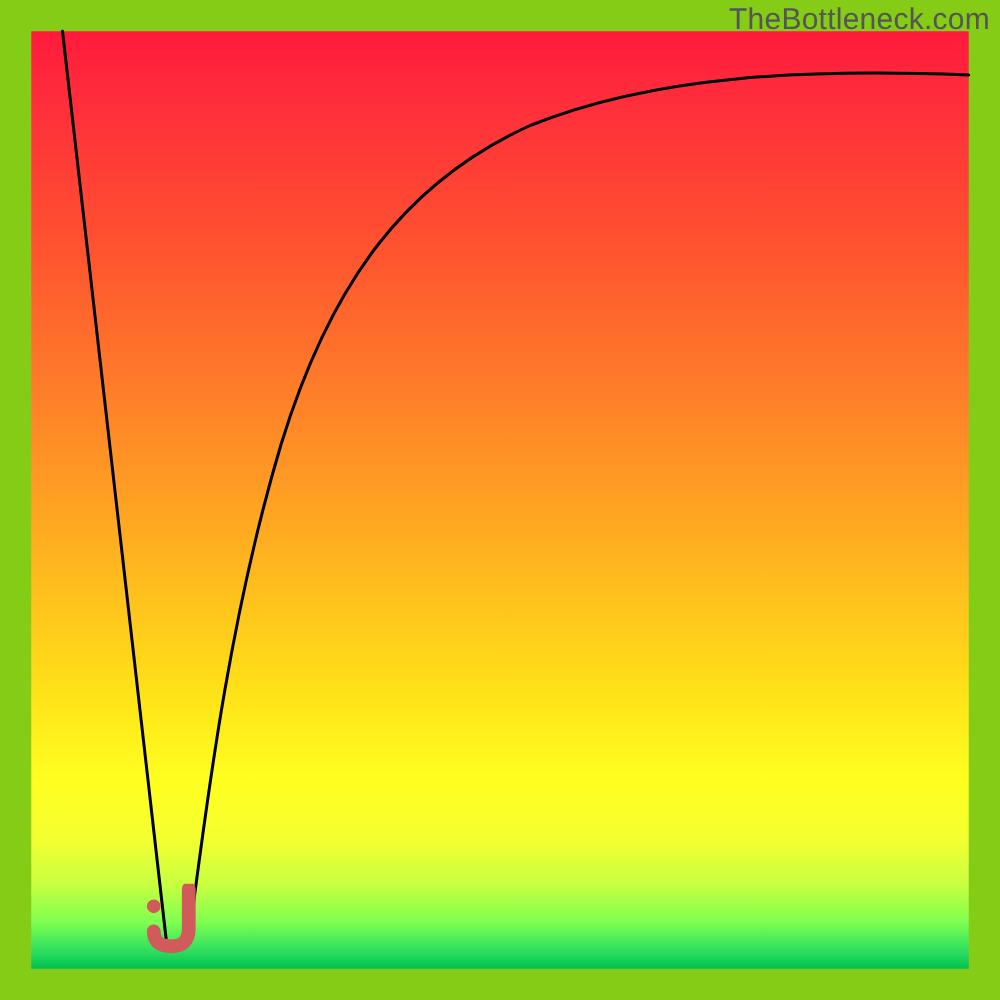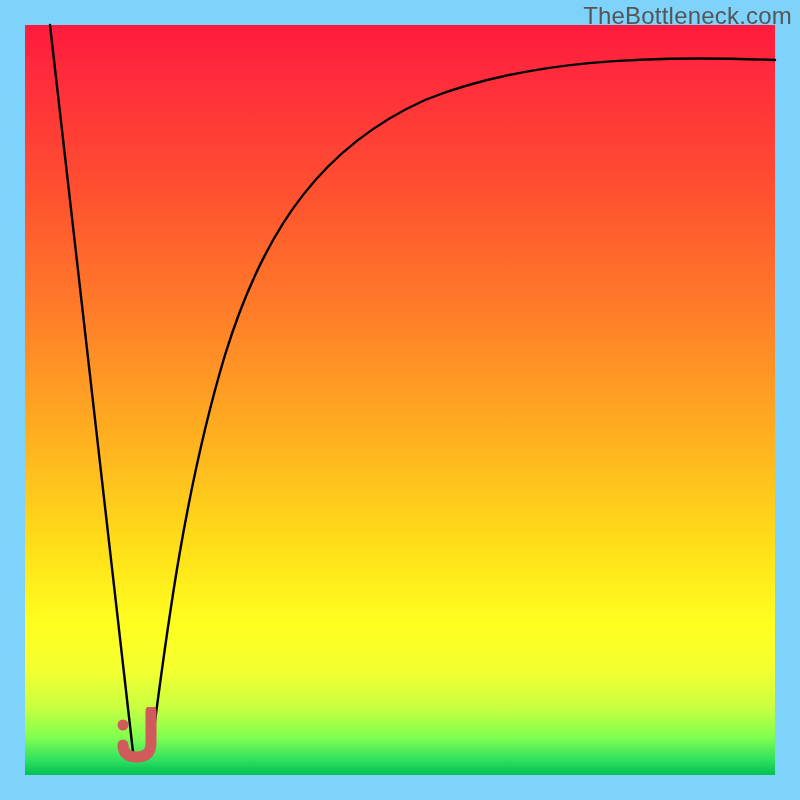--- a/index.html
+++ b/index.html
@@ -9,21 +9,21 @@
     height: 800px;
     background: #000;
     overflow: hidden;
     font-family: Arial, Helvetica, sans-serif;
   }
   .frame {
     position: absolute;
     left: 0; top: 0;
     width: 800px;
     height: 800px;
-    background: #7dd3fc;
+    background: #84cc16;
   }
   .plot-area {
     position: absolute;
     left: 25px;
     top: 25px;
     width: 750px;
     height: 750px;
     
     background: linear-gradient(to bottom,
       #ff1a3c 0%,

